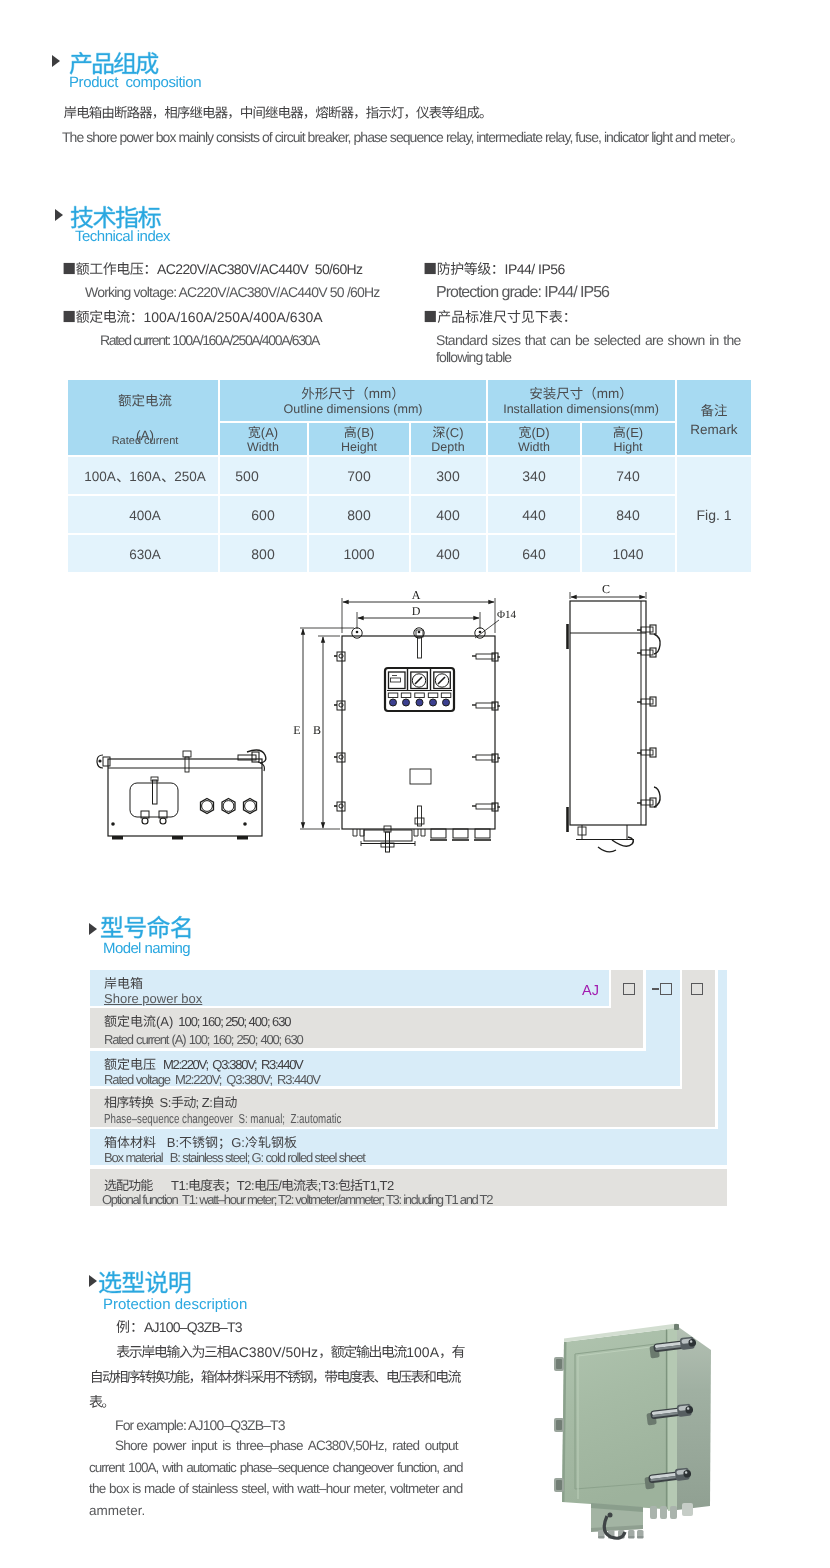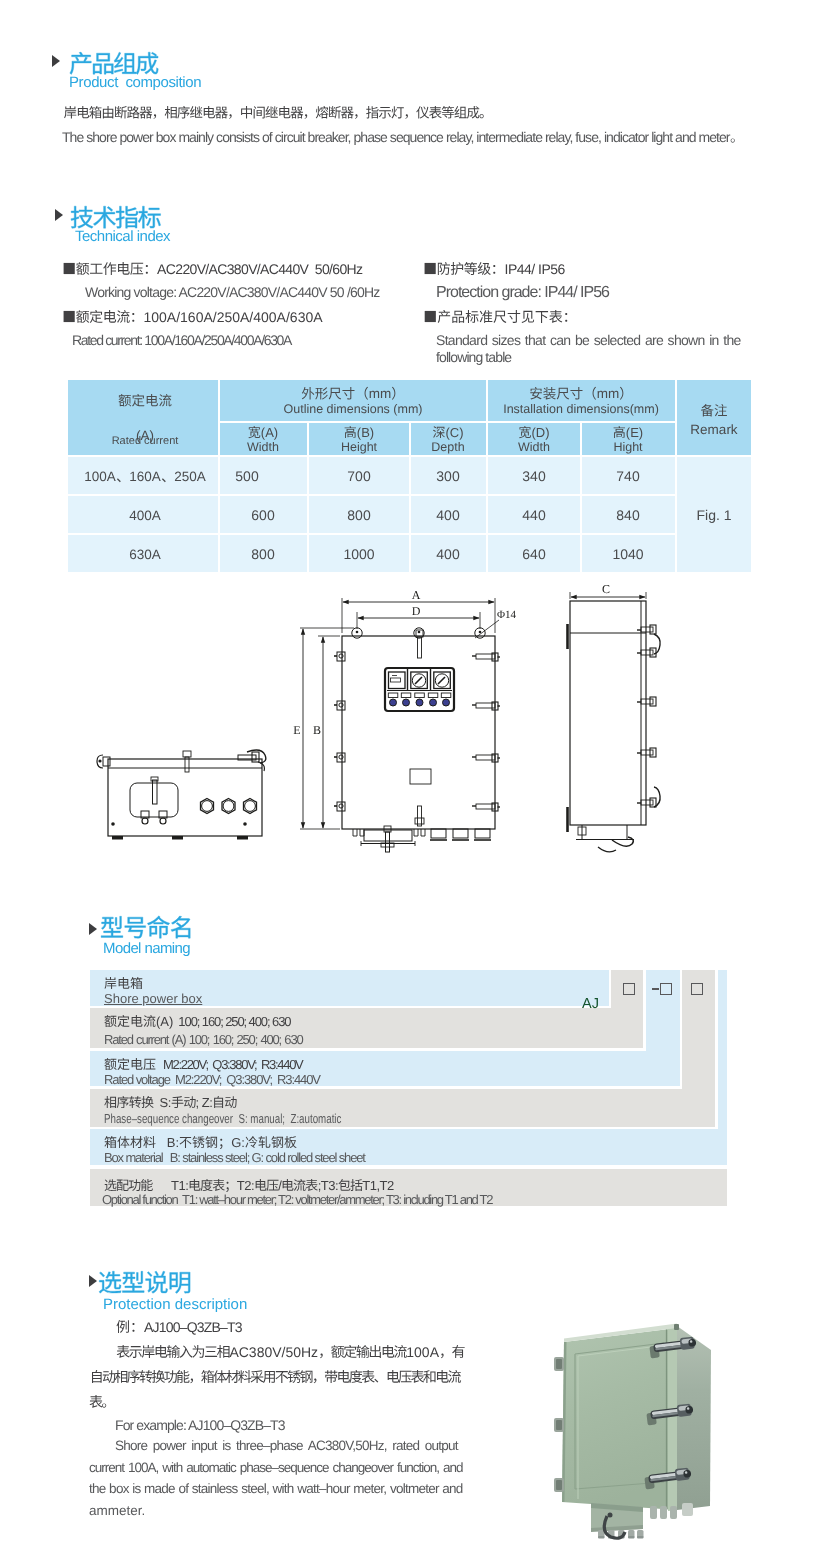--- a/index.html
+++ b/index.html
@@ -198,21 +198,21 @@
       <g transform="scale(1,-1)" fill="#414042">
         <use href="#q28" x="0"></use>
         <use href="#q29" x="970"></use>
         <use href="#q34" x="1940"></use>
         <use href="#q5" x="2910"></use>
         <use href="#q35" x="3880"></use>
         <use href="#q33" x="4850"></use>
       </g>
     </svg>100A/160A/250A/400A/630A</div>
 
-<div class="ln" style="left:72px;top:333.1px;font-size:14.0px;color:#58595b;letter-spacing:-1.35px">Rated current: 100A/160A/250A/400A/630A</div>
+<div class="ln" style="left:100px;top:333.1px;font-size:14.0px;color:#58595b;letter-spacing:-1.35px">Rated current: 100A/160A/250A/400A/630A</div>
 
 <div class="ln" style="left:423px;top:262.1px;font-size:14.0px;color:#414042;"><svg class="k" style="width:81.5px;height:11.8px" viewBox="0 -846 5820 846">
       <g transform="scale(1,-1)" fill="#414042">
         <use href="#q28" x="0"></use>
         <use href="#q36" x="970"></use>
         <use href="#q37" x="1940"></use>
         <use href="#q23" x="2910"></use>
         <use href="#q38" x="3880"></use>
         <use href="#q33" x="4850"></use>
       </g>
@@ -633,21 +633,21 @@
 <div class="ln" style="left:104px;top:977.0px;font-size:13.0px;color:#414042;"><svg class="k" style="width:39.0px;height:11.0px" viewBox="0 -846 3000 846">
       <g transform="scale(1,-1)" fill="#414042">
         <use href="#q4" x="0"></use>
         <use href="#q5" x="1000"></use>
         <use href="#q6" x="2000"></use>
       </g>
     </svg></div>
 
 <div class="ln" style="left:104px;top:992.0px;font-size:13.0px;color:#58595b;text-decoration:underline;">Shore power box</div>
 
-<div class="ln" style="left:582px;top:983.7px;font-size:14.5px;color:#14532d;margin-top:13px;">AJ</div>
+<div class="ln" style="left:582px;top:983.7px;font-size:14.5px;color:#a21caf;">AJ</div>
 
 <div style="position:absolute;left:623px;top:983px;width:10px;height:10px;border:1.2px solid #58585a"></div>
 
 <div style="position:absolute;left:652px;top:988px;width:7px;height:2px;background:#58585a"></div>
 
 <div style="position:absolute;left:660px;top:983px;width:10px;height:10px;border:1.2px solid #58585a"></div>
 
 <div style="position:absolute;left:691px;top:983px;width:10px;height:10px;border:1.2px solid #58585a"></div>
 
 <div class="ln" style="left:104px;top:1015.0px;font-size:13.0px;color:#414042;"><svg class="k" style="width:52.0px;height:11.0px" viewBox="0 -846 4000 846">

